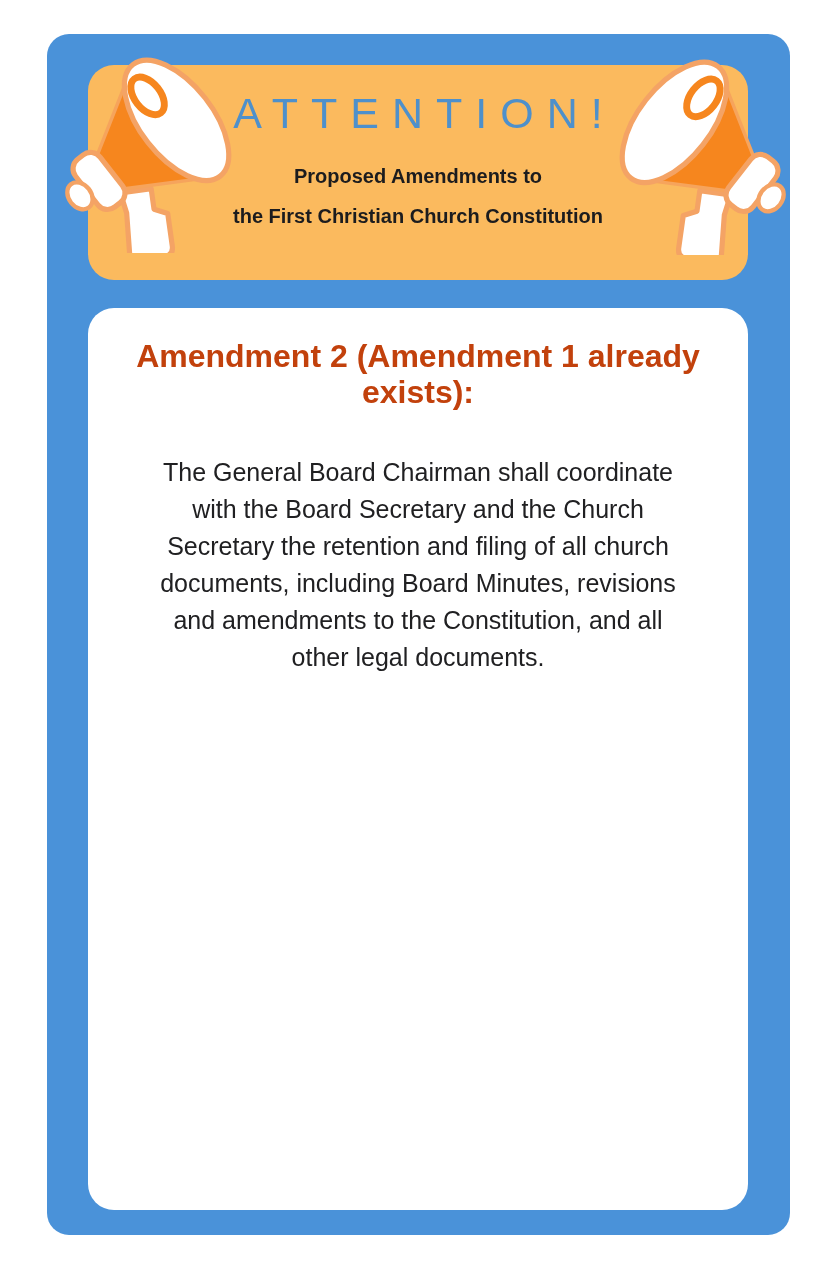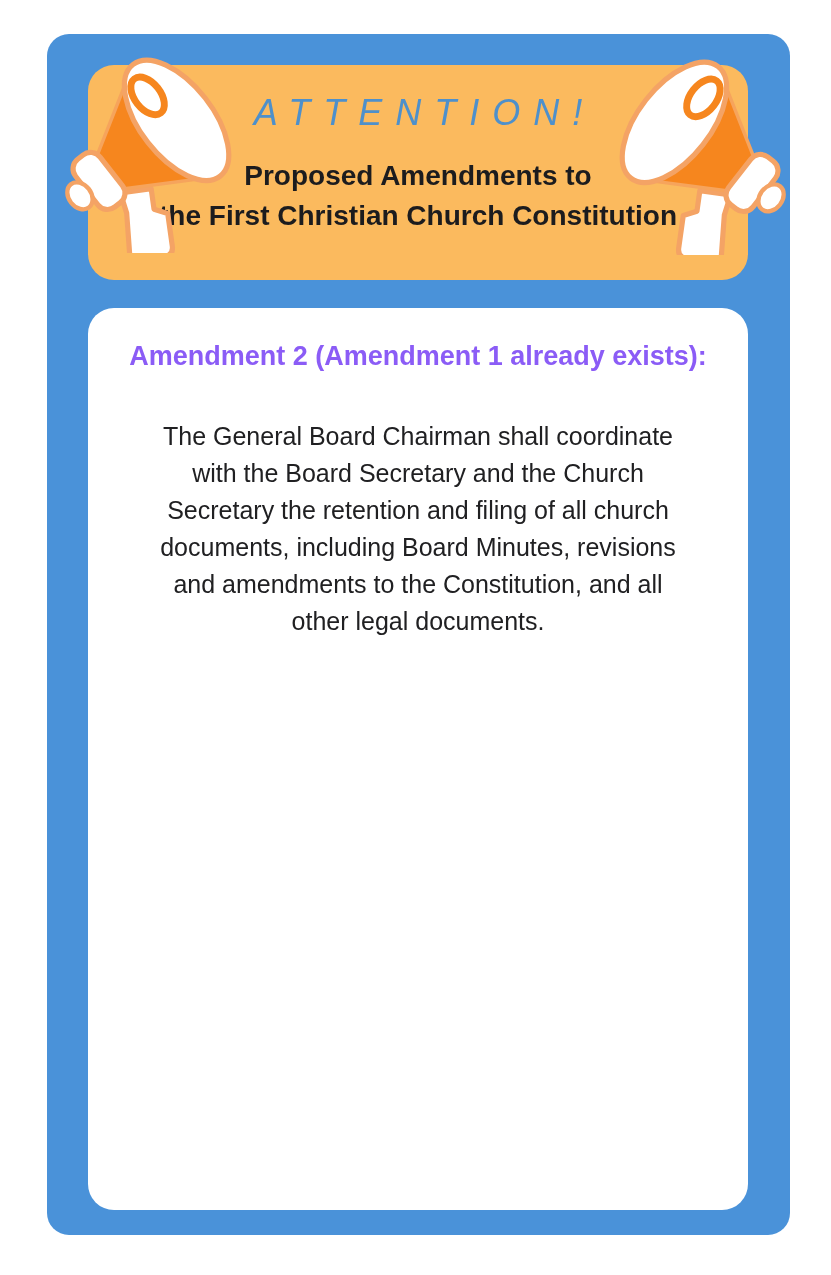--- a/index.html
+++ b/index.html
@@ -25,32 +25,31 @@
     top: 31px;
     width: 660px;
     height: 215px;
     background: #fbba5e;
     border-radius: 26px;
     text-align: center;
     box-sizing: border-box;
     padding-top: 26px;
   }
   .attention {
-    font-size: 36px;
+    font-size: 43px;
     font-weight: 400;
     letter-spacing: 13px;
     color: #4e90cb;
     line-height: 44px;
     margin: 0;
     padding-left: 13px; 
-    font-style: italic;
   }
   .header-title {
     margin: 21px auto 0;
-    font-size: 28px;
+    font-size: 20px;
     font-weight: 700;
     color: #1c1c1e;
     line-height: 40px;
   }
   .megaphone {
     position: absolute;
     width: 190px;
     height: 212px;
     pointer-events: none;
   }
@@ -65,25 +64,25 @@
     height: 902px;
     background: #ffffff;
     border-radius: 26px;
     box-sizing: border-box;
     padding: 30px 32px 0;
     overflow: hidden;
     color: #1f1f21;
   }
   .section-heading {
     margin: 32px 0 0;
-    font-size: 27px;
+    font-size: 32px;
     line-height: 36px;
     font-weight: 700;
     text-align: center;
-    color: #8b5cf6;
+    color: #c2410c;
   }
   .section-heading:first-child { margin-top: 0; }
   .section-paragraph {
     margin: 44px 0 0;
     font-size: 25px;
     line-height: 37px;
     font-weight: 400;
     white-space: pre-line;
     color: #202022;
     text-align: center;

